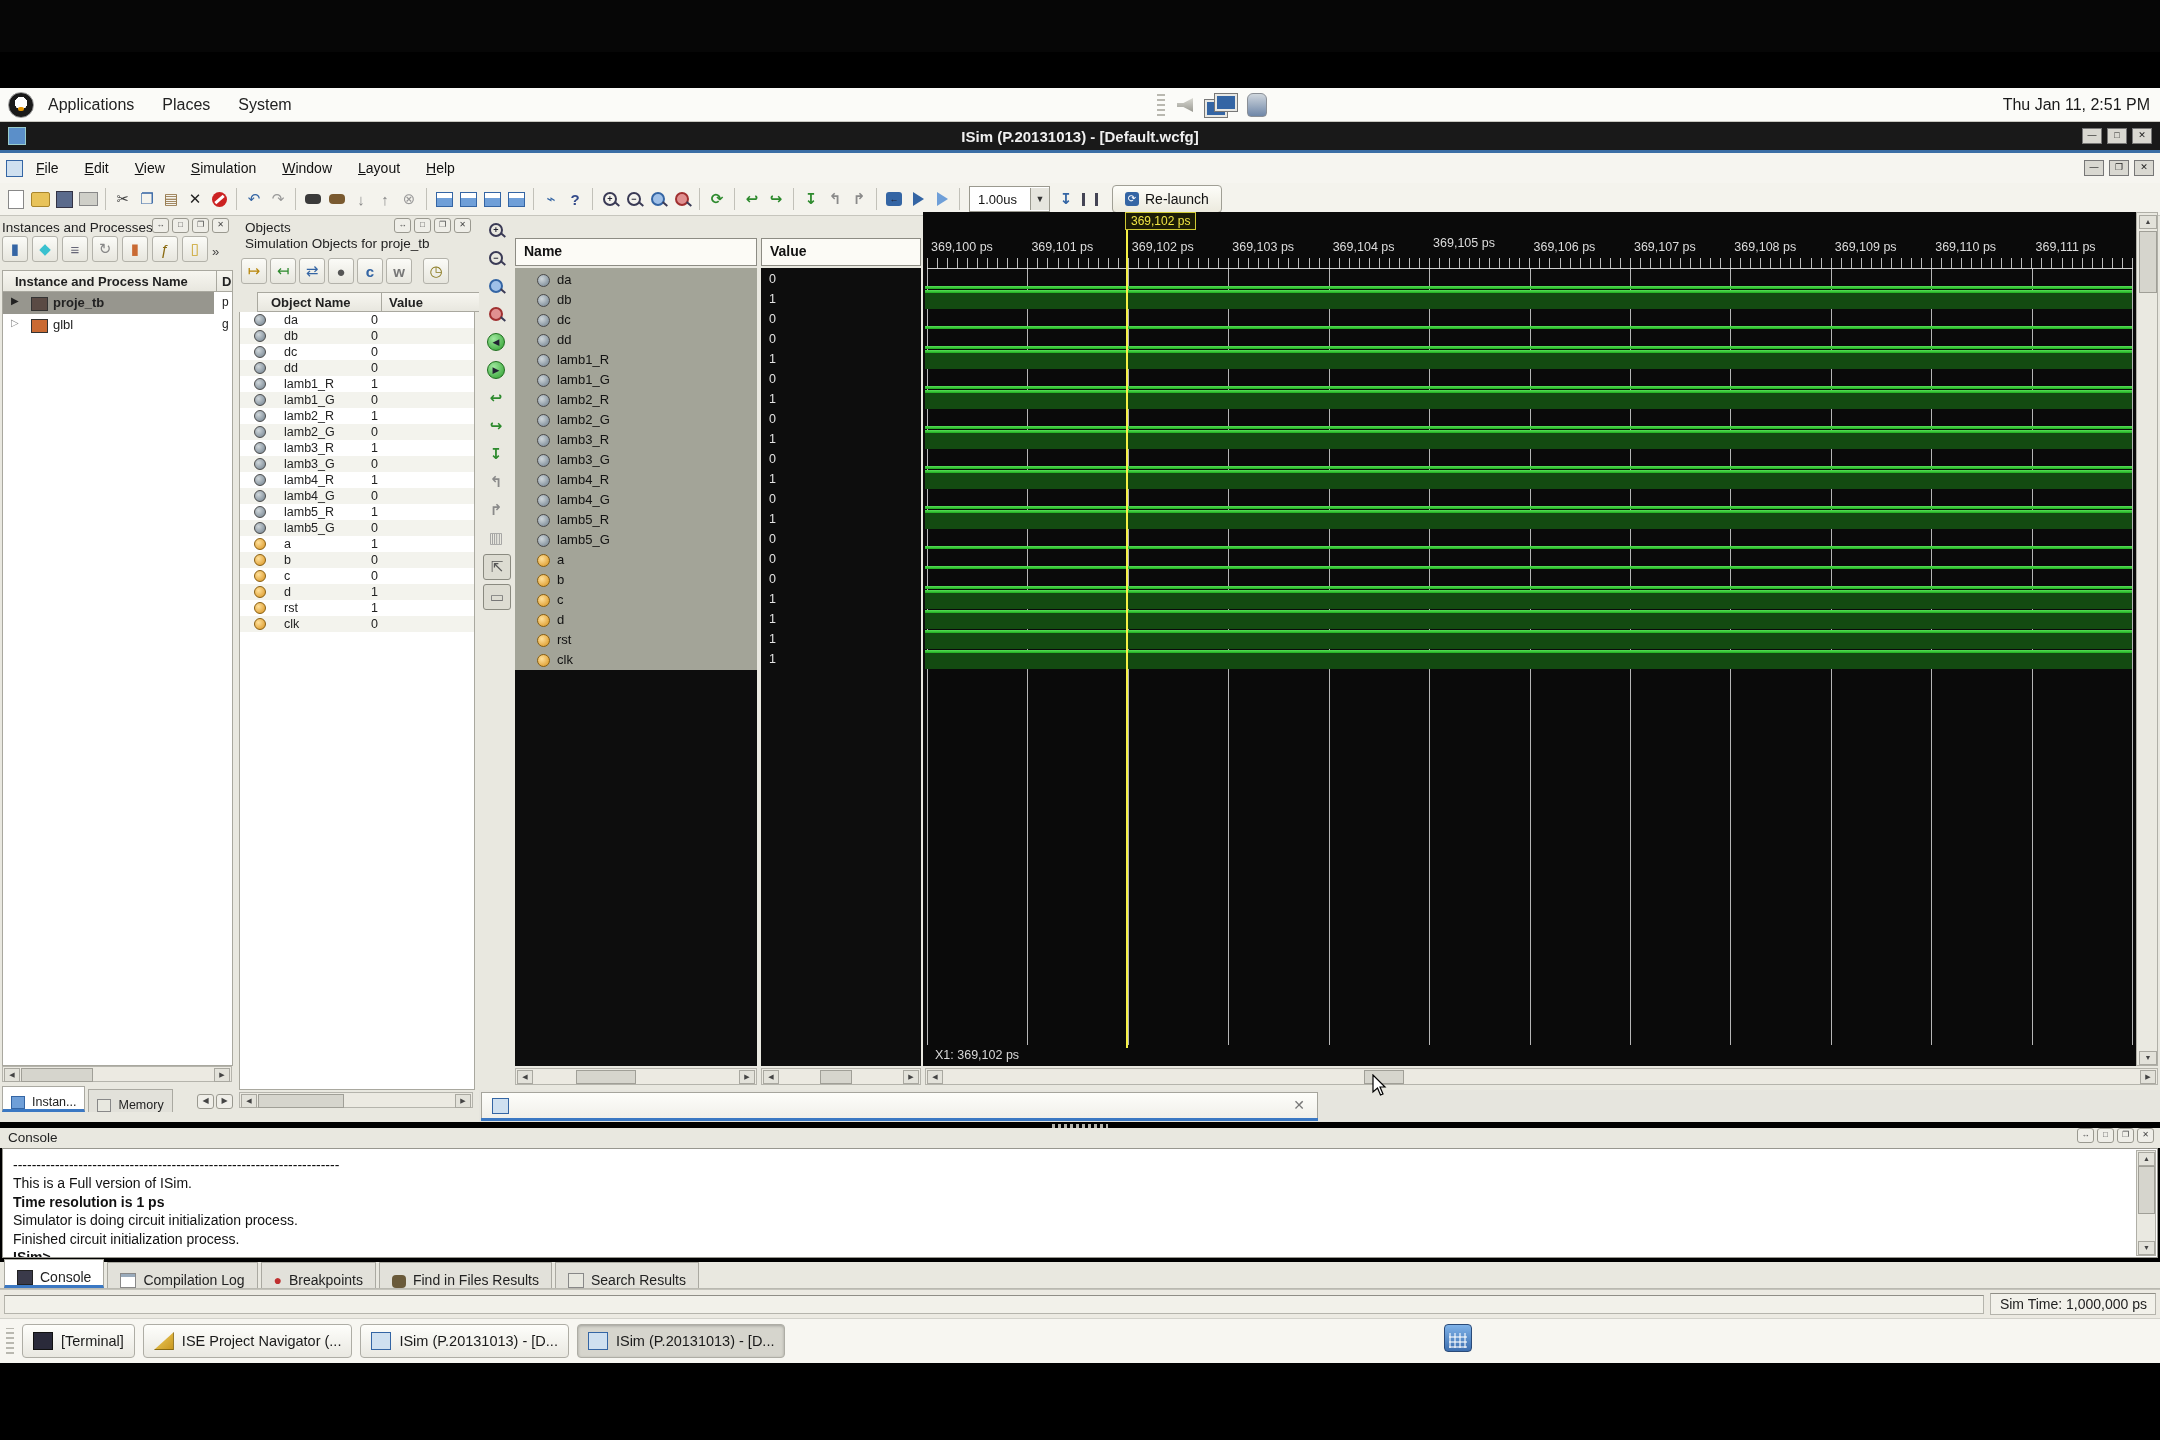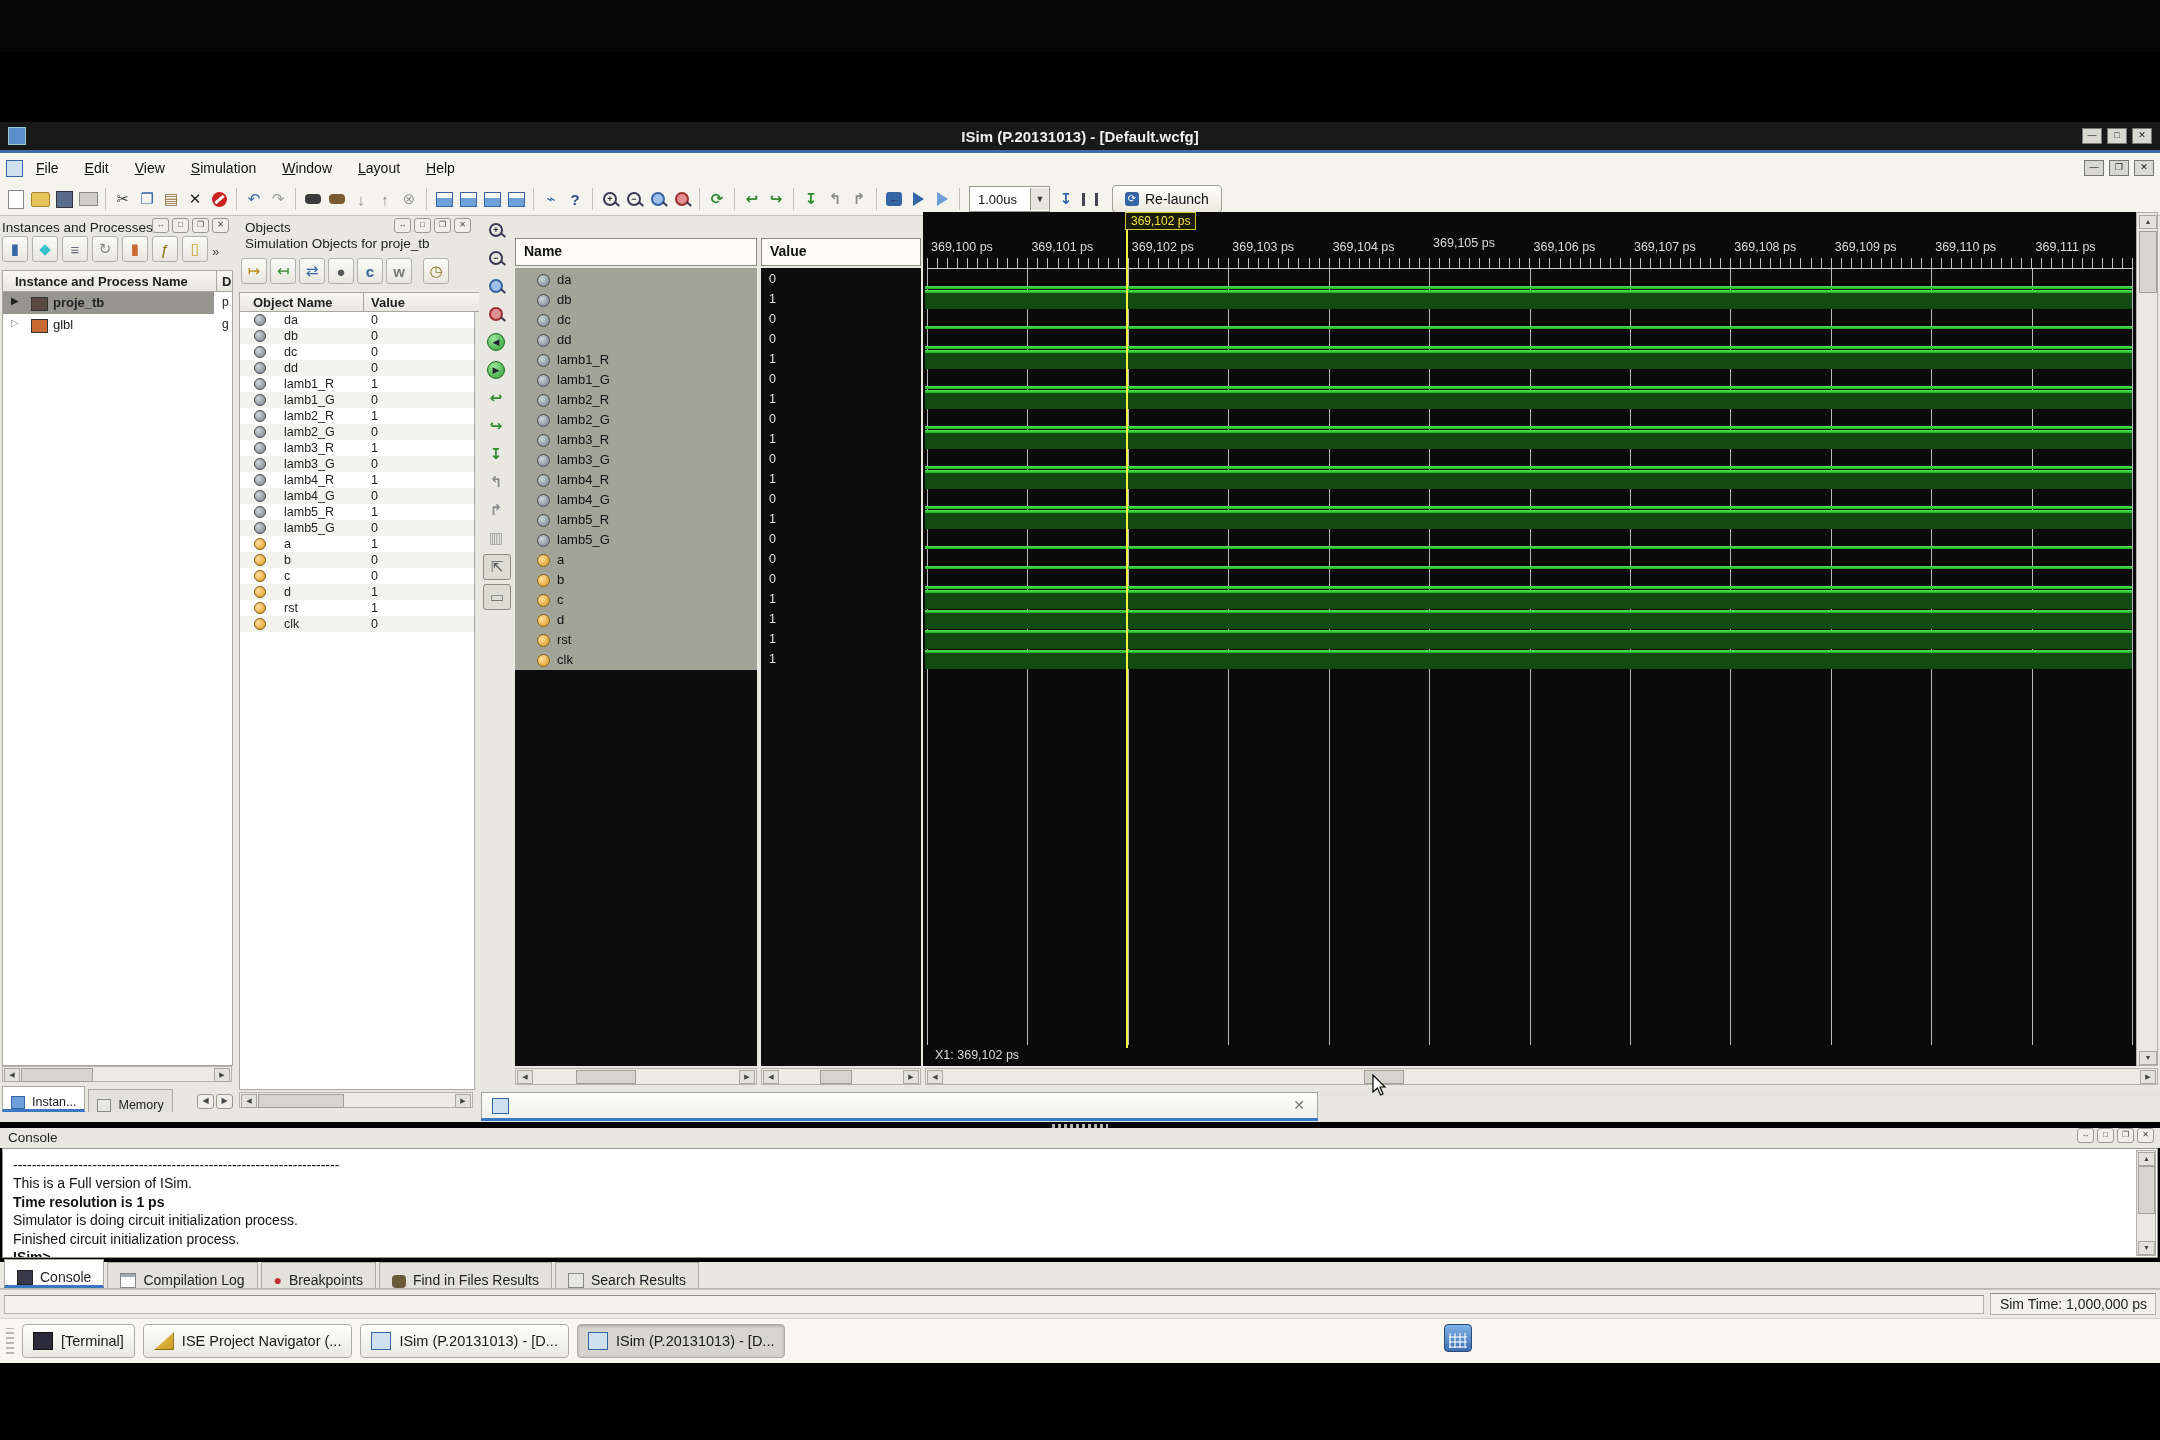--- a/index.html
+++ b/index.html
@@ -125,20 +125,38 @@
   .mouse-cursor{position:absolute;pointer-events:none;}
 </style>
 </head>
 <body>
 
 <div class="screen">
 
   <div class="abs" style="left:0;top:0;width:2160px;height:52px;background:#060606;"></div>
 
 
+  <div class="abs gnome-bar">
+    <span class="penguin"></span>
+    <span id="gnome-menus" style="display:flex;">
+        <span class="mi">Applications</span>
+        <span class="mi">Places</span>
+        <span class="mi">System</span>
+      </span>
+    <div class="gtray">
+      <span class="grip-dots"></span>
+      <span class="spk"></span>
+      <span class="mon2">
+          <b></b>
+          <i></i>
+        </span>
+      <span class="jar"></span>
+    </div>
+    <span class="gclock">Thu Jan 11,  2:51 PM</span>
+  </div>
 
   <div class="abs titlebar">
     <span class="title-ic"></span>
     <span class="title-tx">ISim (P.20131013) - [Default.wcfg]</span>
     <span style="position:absolute;right:8px;display:flex;">
       <span class="winbtn">—</span>
       <span class="winbtn">□</span>
       <span class="winbtn">✕</span>
     </span>
   </div>
@@ -367,21 +385,21 @@
       <span class="sqbtn">
         <span class="tbi" style="color: rgb(52, 101, 164); font-weight: bold;">c</span>
       </span>
       <span class="sqbtn">
         <span class="tbi" style="color: rgb(119, 119, 119); font-weight: bold;">w</span>
       </span>
       <span class="sqbtn" style="margin-left: 8px;">
         <span class="tbi" style="color: rgb(138, 122, 32); font-weight: bold;">◷</span>
       </span>
     </div>
-  <div class="abs colhdr" style="left:239px;top:292px;width:258px;height:20px;">
+  <div class="abs colhdr" style="left:257px;top:292px;width:258px;height:20px;">
     <span style="position:absolute;left:13px;top:2px;">Object Name</span>
     <span style="position:absolute;left:123px;top:0;width:1px;height:20px;background:#a9a89f;"></span>
     <span style="position:absolute;left:131px;top:2px;">Value</span>
   </div>
   <div class="abs" id="obj-body" style="left:239px;top:312px;width:236px;height:778px;background:#fff;border:1px solid #a9a89f;border-top:none;box-sizing:border-box;overflow:hidden;">
       <div style="position: absolute; left: 0px; top: 0px; width: 100%; height: 16px; font-size: 12.5px; color: rgb(34, 34, 34); background: rgb(255, 255, 255);">
         <span class="sig" style="position: absolute; left: 14px; top: 2px; width: 10px; height: 10px;"></span>
         <span style="position: absolute; left: 44px; top: 1px;">da</span>
         <span style="position: absolute; left: 131px; top: 1px;">0</span>
       </div>

